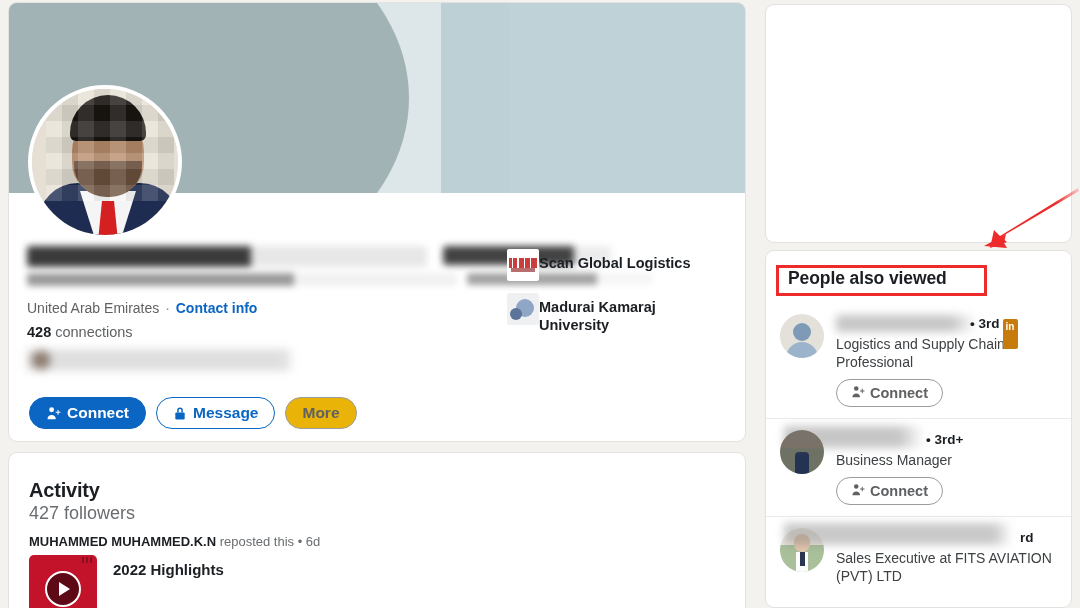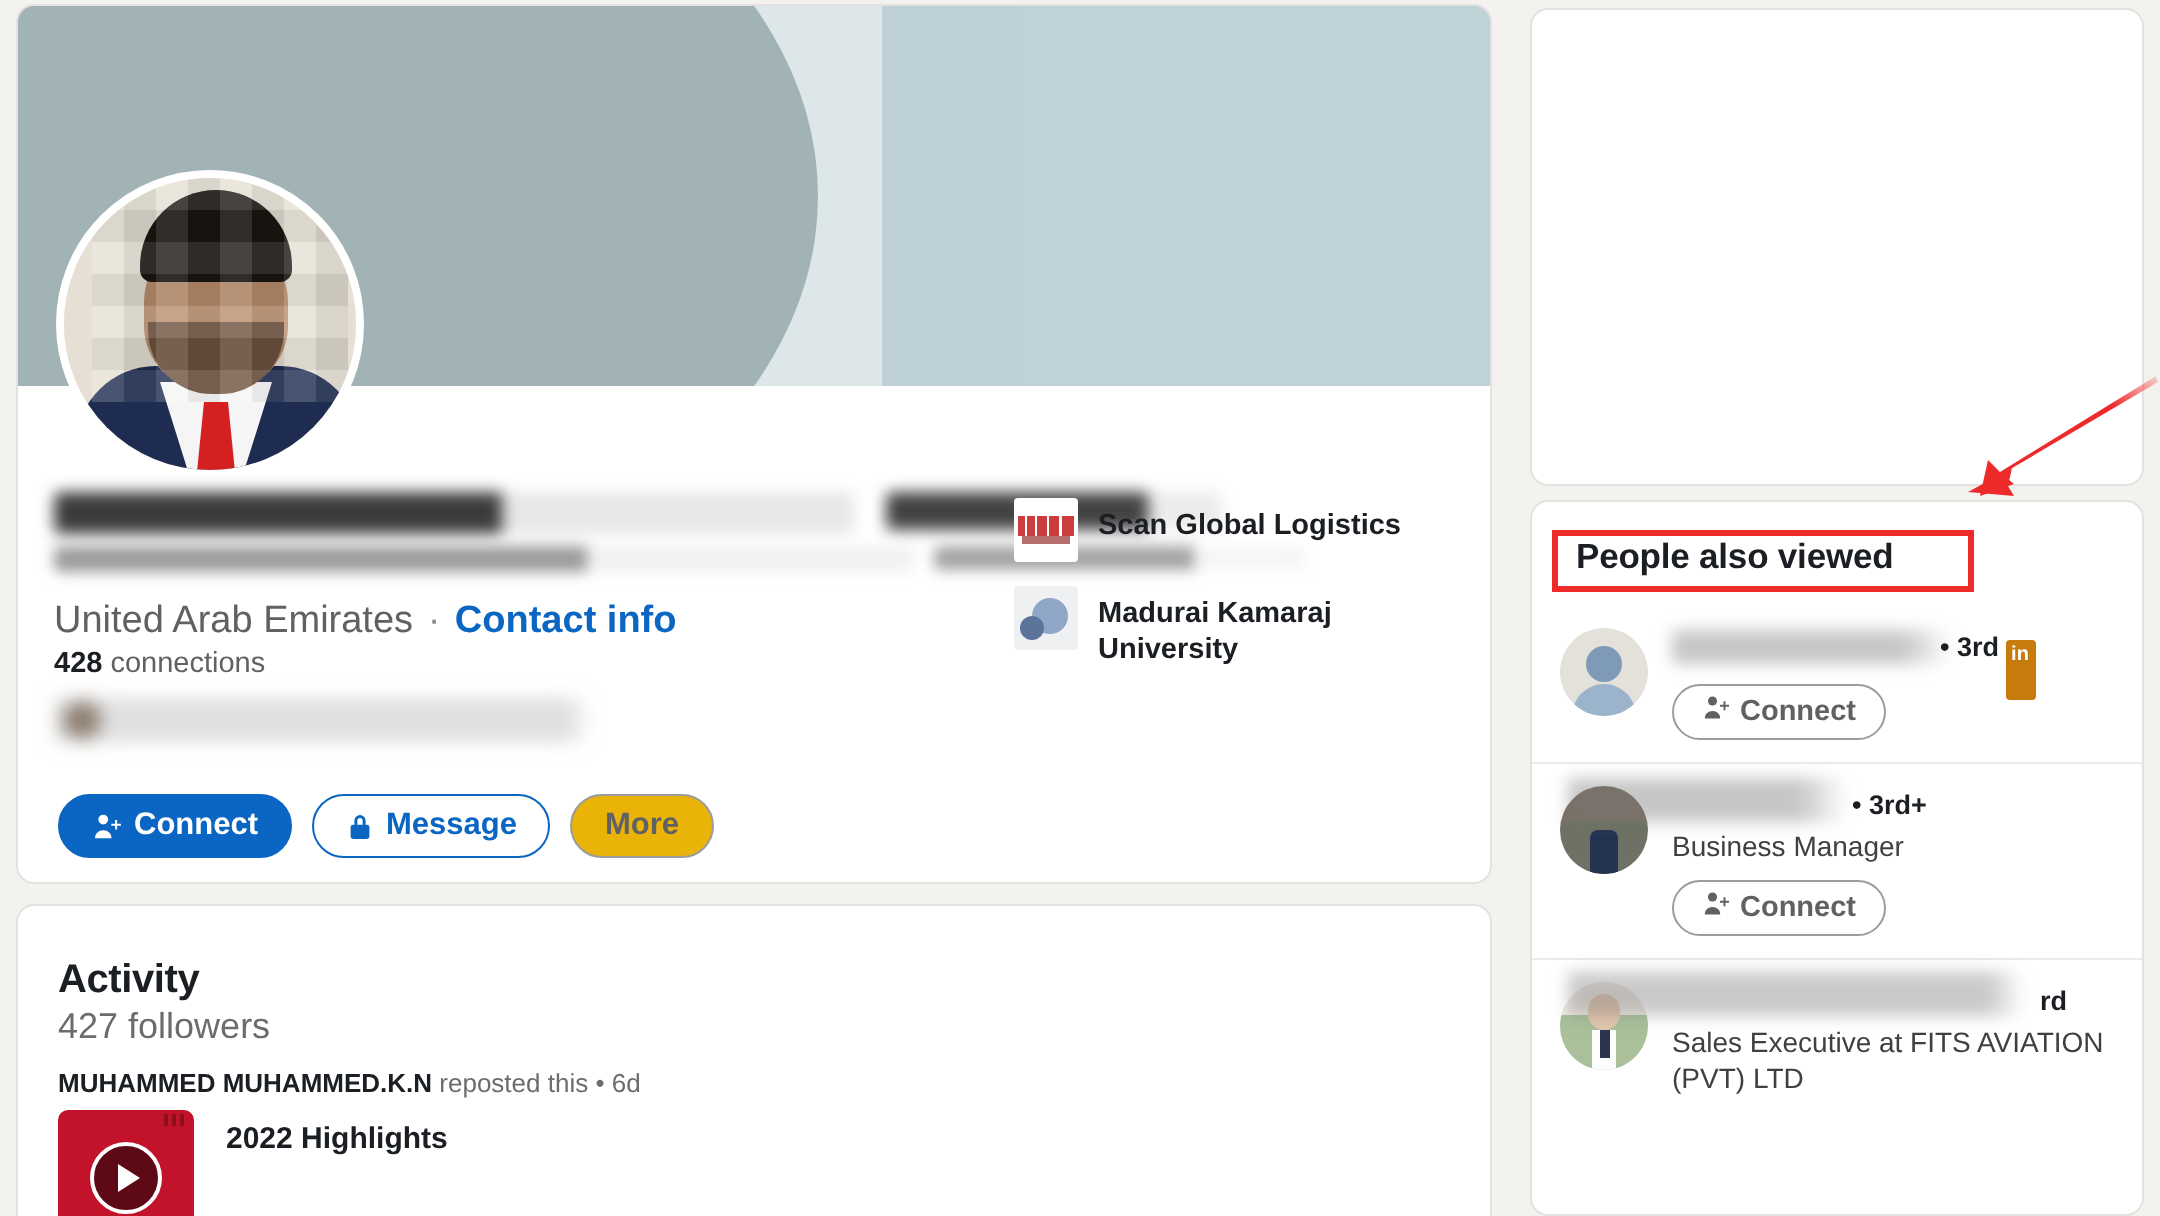--- a/index.html
+++ b/index.html
@@ -89,21 +89,21 @@
   .blur-name2 { position: absolute; left: 434px; top: 243px; width: 168px; height: 19px;
     background: linear-gradient(90deg,#424242 0 78%, rgba(66,66,66,.1) 78% 100%);
     border-radius: 3px; filter: blur(3.6px); }
   .blur-head { position: absolute; left: 18px; top: 270px; width: 430px; height: 13px;
     background: linear-gradient(90deg,#9b9b9b 0 62%, rgba(155,155,155,.14) 62% 100%);
     border-radius: 3px; filter: blur(3.4px); }
   .blur-head2 { position: absolute; left: 458px; top: 270px; width: 186px; height: 12px;
     background: linear-gradient(90deg,#a3a3a3 0 70%, rgba(163,163,163,.1) 70% 100%);
     border-radius: 3px; filter: blur(3.4px); }
 
-  .loc-row { position: absolute; left: 18px; top: 297px; font-size: 19px; color: #5f6163; }
+  .loc-row { position: absolute; left: 18px; top: 297px; font-size: 14px; color: #5f6163; }
   .loc-row .dot { color: #8a8d8f; margin: 0 2px; }
   .contact-info { color: #0a66c2; font-weight: 700; cursor: pointer; }
   .conn-row { position: absolute; left: 18px; top: 321px; font-size: 14.5px; color: #5f6163; }
   .conn-row b { color: #1b1f23; font-weight: 700; }
 
   .mutual-blur {
     position: absolute; left: 18px; top: 346px; width: 268px; height: 22px;
     border-radius: 3px; filter: blur(4.5px);
     background:
       radial-gradient(circle at 14px 11px, #8d7d70 0 9px, rgba(0,0,0,0) 10px),
@@ -117,21 +117,21 @@
     height: 32px; padding: 0 16px; border-radius: 17px;
     font-size: 15.5px; font-weight: 700; cursor: pointer; white-space: nowrap;
   }
   .btn-primary { background: #0a66c2; color: #fff; border: 1px solid #0a66c2; }
   .btn-outline-blue { background: #fff; color: #0a66c2; border: 1.6px solid #0a66c2; }
   .btn-outline-gray { background: #eab308; color: #5f6163; border: 1.4px solid #9a9c9e; }
   .btn svg { display: block; }
 
   
   .org-col { position: absolute; left: 498px; top: 246px; width: 220px; }
-  .org-row { display: flex; align-items: flex-start; gap: 10px; margin-bottom: 12px; }
+  .org-row { display: flex; align-items: flex-start; margin-bottom: 12px; }
   .org-logo { width: 32px; height: 32px; flex: 0 0 32px; border-radius: 2px; position: relative; overflow: hidden; }
   .org-logo.scan { background: #fff; }
   .scan-mark {
     position: absolute; left: 2px; top: 9px; width: 28px; height: 10px;
     background:
       linear-gradient(90deg,#c21b1b 0 12%, #fff 12% 16%, #c21b1b 16% 30%, #fff 30% 34%, #c21b1b 34% 52%, #fff 52% 56%, #c21b1b 56% 74%, #fff 74% 78%, #c21b1b 78% 96%);
     opacity: .85;
   }
   .scan-sub { position: absolute; left: 4px; top: 19px; width: 24px; height: 4px; background: #9a3030; opacity:.7; }
   .org-logo.uni { background: #eef0f2; }
@@ -310,20 +310,21 @@
           <div class="g-head"></div>
           <div class="g-body"></div>
         </div>
         <div class="paw-body">
           <div class="paw-nameline">
             <div class="paw-namechip" style="width:140px"></div>
             <div class="paw-degree" style="left:134px">
               <span>• 3rd</span><span class="li-badge">in</span>
             </div>
           </div>
+          <div class="paw-headline">Logistics and Supply Chain Professional</div>
           <div class="paw-connect">
             <span>
               <svg width="14" height="14" viewBox="0 0 16 16" fill="#5f6163">
                 <circle cx="6" cy="4" r="2.6"></circle>
                 <path d="M1.6 14c0-2.7 2-4.3 4.4-4.3s4.4 1.6 4.4 4.3z"></path>
                 <path d="M12.3 4.2h1.1v2h2v1.1h-2v2h-1.1v-2h-2V6.2h2z"></path>
               </svg>
             </span>
             <span>Connect</span>
           </div>

